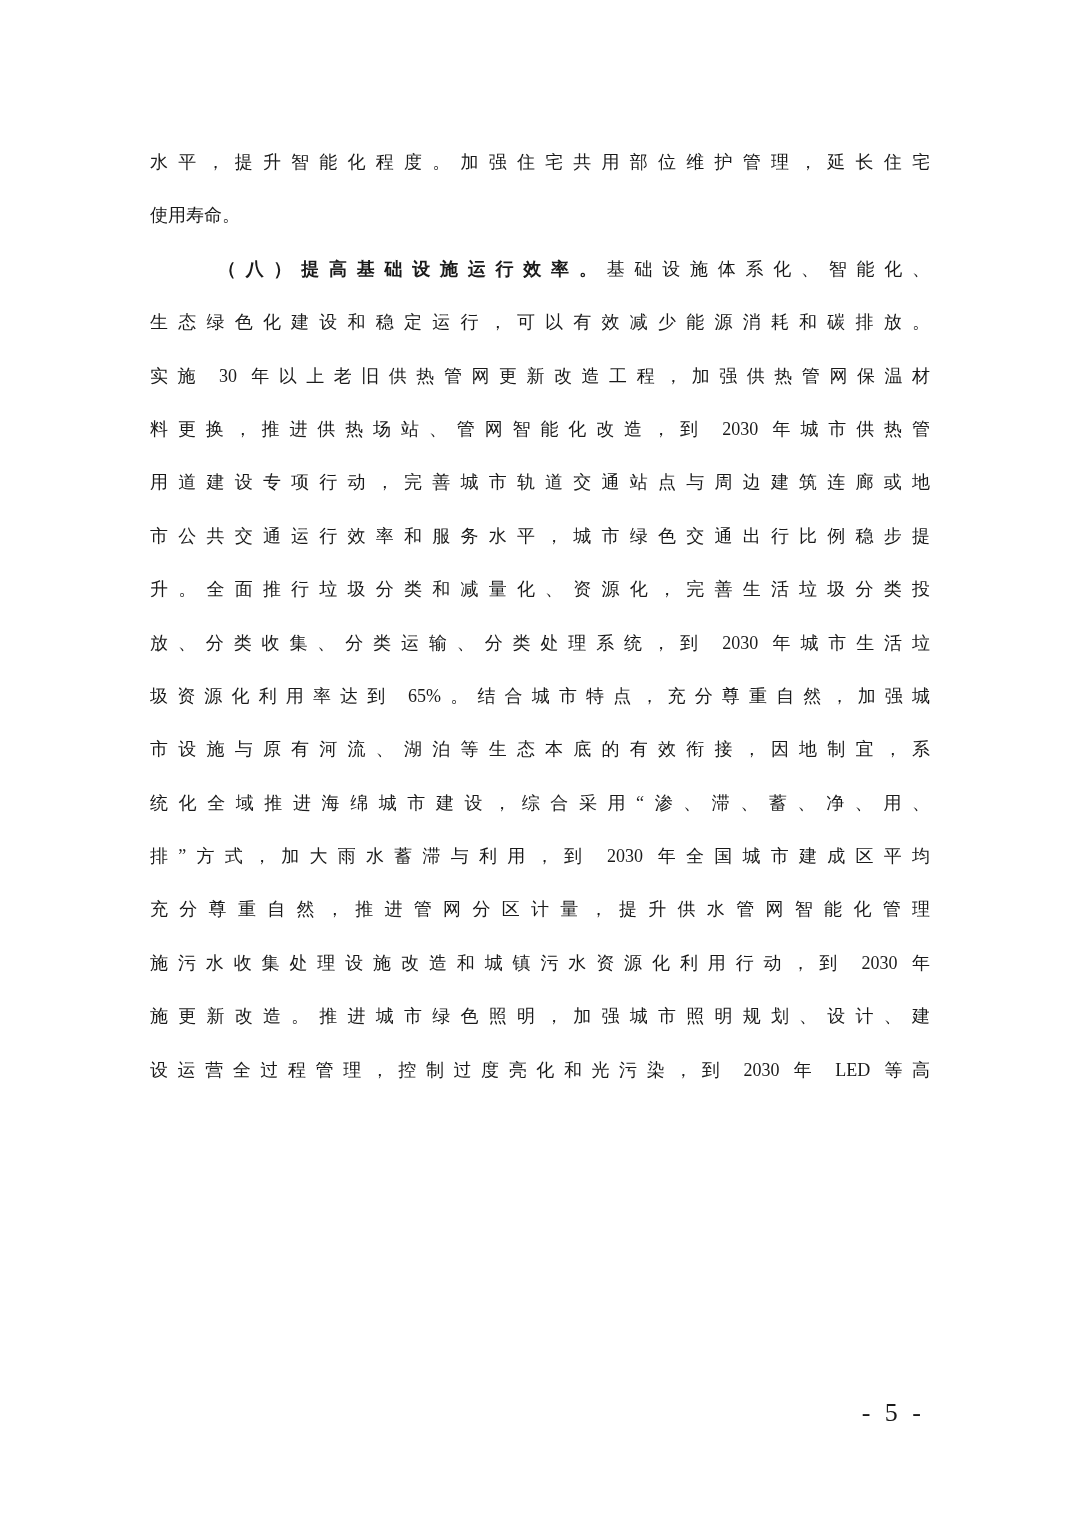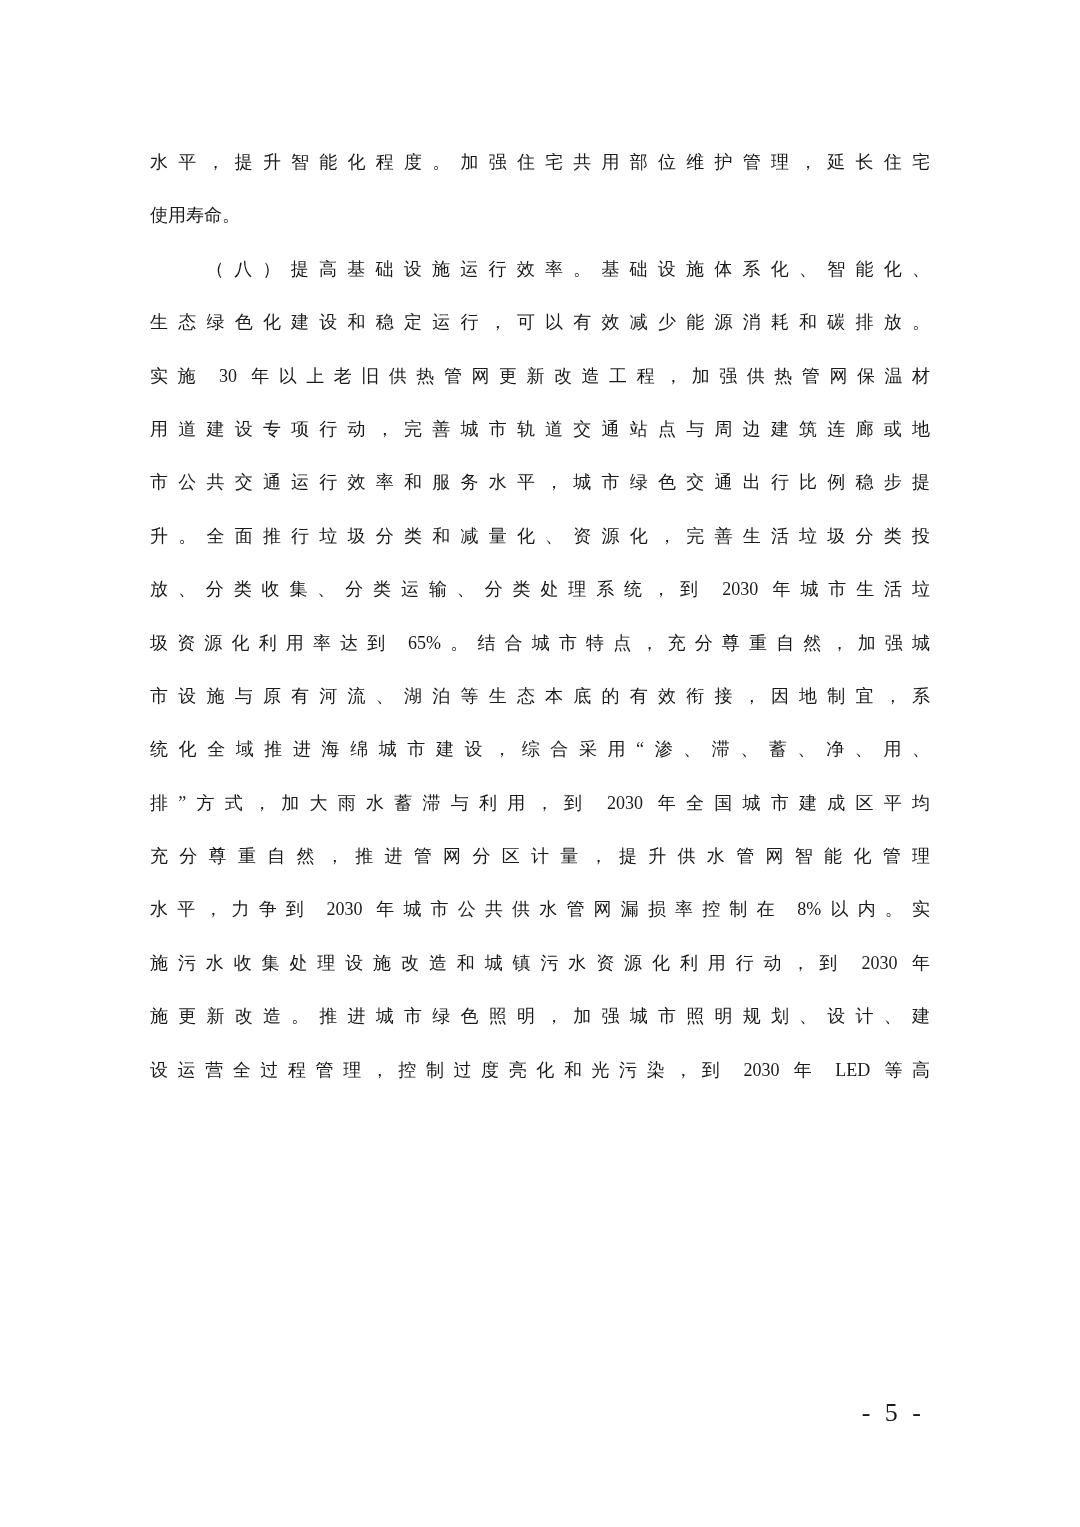--- a/index.html
+++ b/index.html
@@ -38,49 +38,50 @@
     white-space: normal;
     overflow: hidden;
   }
   .line.indent {
     text-indent: 56px;
   }
   .line.para-end {
     text-align-last: left;
   }
   .seg.bold {
-    font-weight: normal;
+    font-weight: bold;
+    margin-left: 12px;
   }
   .page-number {
     position: absolute;
     top: 1398px;
     right: 155px;
     font-size: 26px;
     letter-spacing: 4px;
     color: #1a1a1a;
   }
 </style>
 </head>
 <body>
 
 <div class="page">
   <div class="body-text" id="body-text">
       <div class="line"><span class="seg">水平，提升智能化程度。加强住宅共用部位维护管理，延长住宅</span></div>
       <div class="line para-end"><span class="seg">使用寿命。</span></div>
       <div class="line indent"><span class="seg bold">（八）提高基础设施运行效率。</span><span class="seg">基础设施体系化、智能化、</span></div>
       <div class="line"><span class="seg">生态绿色化建设和稳定运行，可以有效减少能源消耗和碳排放。</span></div>
       <div class="line"><span class="seg">实施 30 年以上老旧供热管网更新改造工程，加强供热管网保温材</span></div>
+      <div class="line"><span class="seg">料更换，推进供热场站、管网智能化改造，到 2030 年城市供热管</span></div>
       <div class="line"><span class="seg">用道建设专项行动，完善城市轨道交通站点与周边建筑连廊或地</span></div>
       <div class="line"><span class="seg">市公共交通运行效率和服务水平，城市绿色交通出行比例稳步提</span></div>
       <div class="line"><span class="seg">升。全面推行垃圾分类和减量化、资源化，完善生活垃圾分类投</span></div>
       <div class="line"><span class="seg">放、分类收集、分类运输、分类处理系统，到 2030 年城市生活垃</span></div>
       <div class="line"><span class="seg">圾资源化利用率达到 65%。结合城市特点，充分尊重自然，加强城</span></div>
       <div class="line"><span class="seg">市设施与原有河流、湖泊等生态本底的有效衔接，因地制宜，系</span></div>
       <div class="line"><span class="seg">统化全域推进海绵城市建设，综合采用“渗、滞、蓄、净、用、</span></div>
       <div class="line"><span class="seg">排”方式，加大雨水蓄滞与利用，到 2030 年全国城市建成区平均</span></div>
       <div class="line"><span class="seg">充分尊重自然，推进管网分区计量，提升供水管网智能化管理</span></div>
-      <div class="line"><span class="seg">水平，力争到 2030 年城市公共供水管网漏损率控制在 8%以内。实</span></div>
       <div class="line"><span class="seg">施污水收集处理设施改造和城镇污水资源化利用行动，到 2030 年</span></div>
       <div class="line"><span class="seg">施更新改造。推进城市绿色照明，加强城市照明规划、设计、建</span></div>
       <div class="line"><span class="seg">设运营全过程管理，控制过度亮化和光污染，到 2030 年 LED 等高</span></div>
     </div>
   <div class="page-number">- 5 -</div>
 </div>
 
 </body></html>

